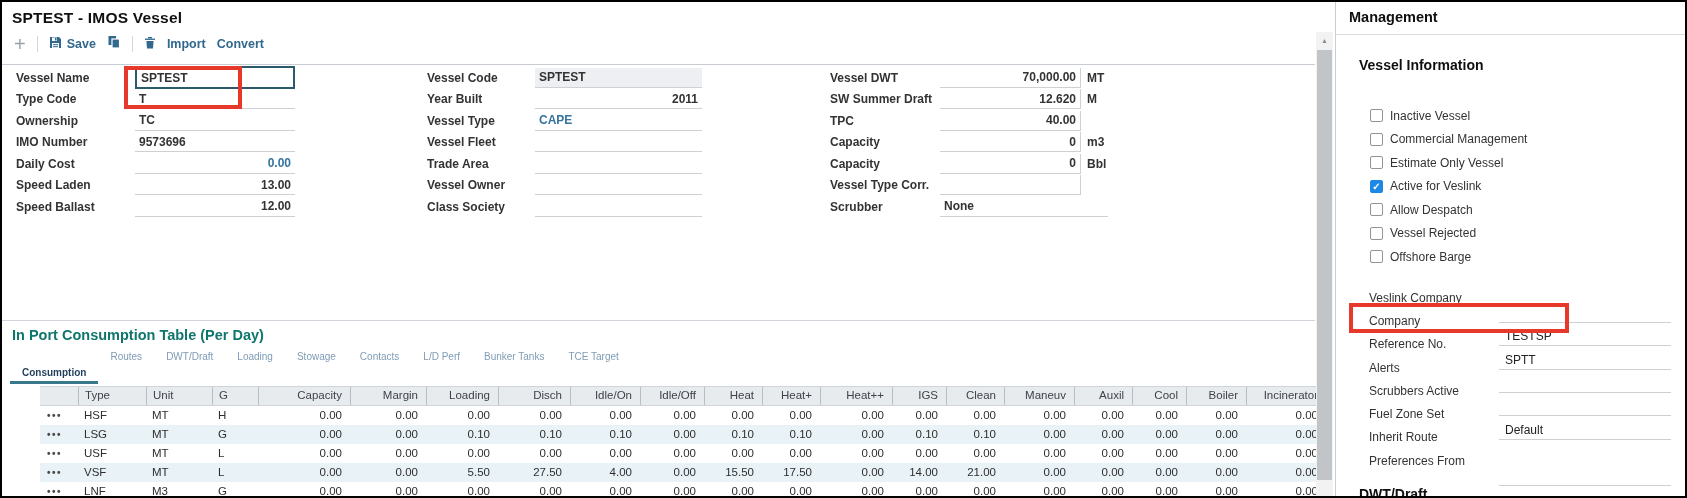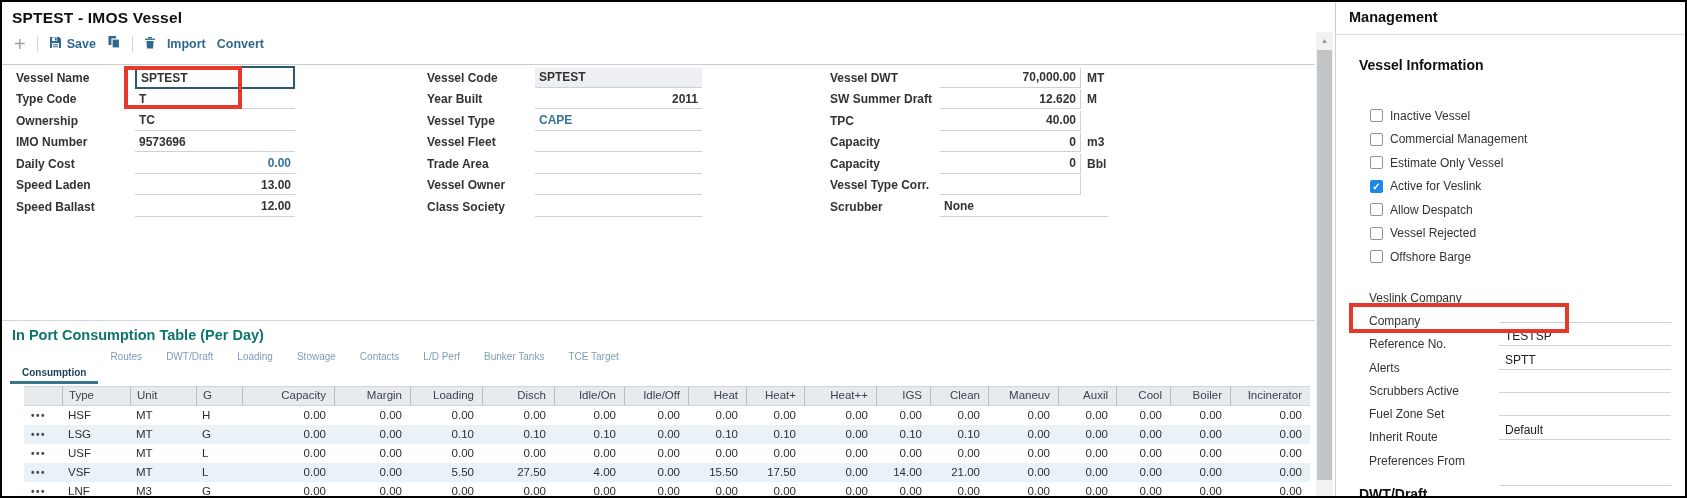--- a/index.html
+++ b/index.html
@@ -33,21 +33,21 @@
   .col3 .f-field.wide{width:168px;}
 
   .section-divider{position:absolute;left:0;top:318px;width:1313px;height:1px;background:#cfd5da;}
   .section-title{position:absolute;left:10px;top:325px;font-size:14.5px;font-weight:bold;color:#0f766e;}
 
   .tabs{position:absolute;left:8px;top:356px;height:26px;display:flex;align-items:flex-end;}
   .tab{font-size:10px;color:var(--tab-inactive,#7f9cb6);padding:5px 12px 22px;white-space:nowrap;cursor:default;}
   .tab.active{color:var(--tab-active,#1f3e5a);font-weight:bold;border-bottom:3px solid var(--tab-underline,#39788a);padding-bottom:3px;}
 
   .ctable{position:absolute;left:22px;top:384px;}
-  .grid{display:grid;grid-template-columns:38px 68px 66px 46px 92px 76px 72px 72px 70px 64px 58px 58px 72px 54px 58px 70px 58px 54px 60px 80px;}
+  .grid{display:grid;grid-template-columns:38px 68px 66px 46px 92px 76px 72px 72px 70px 64px 58px 58px 72px 54px 58px 70px 58px 54px 60px 80px;margin-left:16px;}
   .thead{background:#e8ebee;border-top:1px solid #cfd5da;border-bottom:1px solid #cfd5da;}
   .th{font-size:11.5px;color:#3d434a;height:18px;line-height:17px;padding:0 8px 0 6px;border-left:1px solid #b6bfc7;white-space:nowrap;overflow:hidden;}
   .th:first-child{border-left:none;}
   .th.num{text-align:right;}
   .trow{height:19px;}
   .trow:nth-child(even){background:var(--row-alt,#e9f2f6);}
   .td{font-size:11.5px;color:#2e2e2e;line-height:19px;padding:0 8px 0 6px;white-space:nowrap;overflow:hidden;}
   .td.num{text-align:right;}
   .td.dots{color:#4a4a4a;font-weight:bold;letter-spacing:1.5px;font-size:10px;padding-left:7px;cursor:default;}
 

